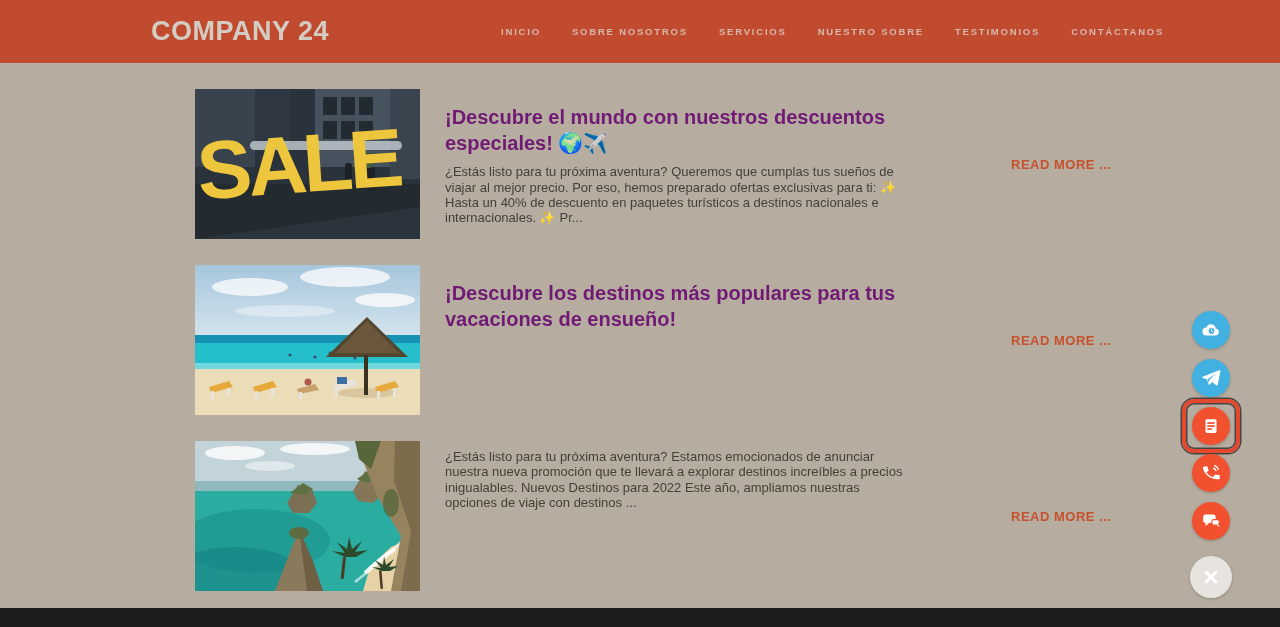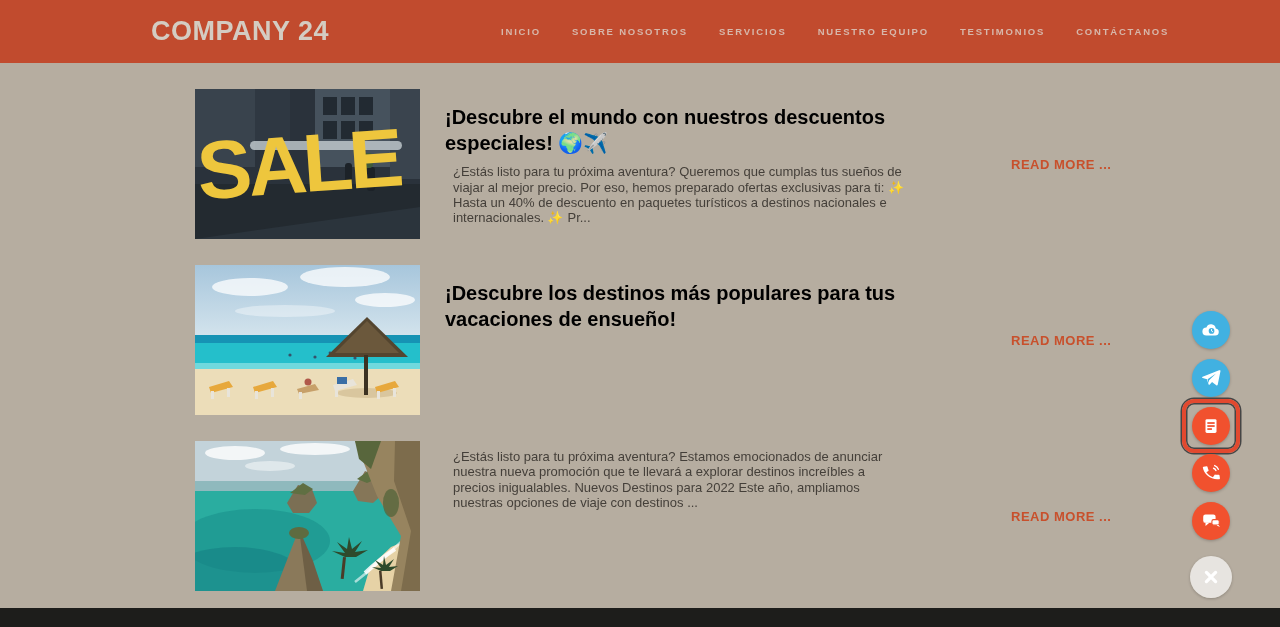--- a/index.html
+++ b/index.html
@@ -11,22 +11,22 @@
   .logo{margin-left:151px;font-size:27px;font-weight:bold;color:#d4ccc2;letter-spacing:0.5px;white-space:nowrap;}
   .nav{margin-left:172px;display:flex;gap:31px;align-items:flex-end;}
   .nav a{font-size:9.5px;font-weight:bold;letter-spacing:1.8px;color:#dccfc6;opacity:.82;text-decoration:none;white-space:nowrap;cursor:pointer;}
 
   
   .blog{position:absolute;top:63px;left:0;width:100%;padding-top:26px;}
   article{display:flex;margin:0 0 26px 195px;height:150px;}
   .thumb{width:225px;height:150px;flex:none;overflow:hidden;cursor:pointer;background:#888;}
   .thumb svg{display:block;width:225px;height:150px;}
   .content{width:470px;margin-left:25px;}
-  .content h2{margin:16px 0 0;font-size:20px;line-height:1.28;font-weight:bold;color:#000000;cursor:pointer;}
-  .content p{margin:8px 8px 0;font-size:13px;line-height:1.18;color:#443f39;}
+  .content h2{margin:16px 0 0;font-size:20px;line-height:1.28;font-weight:bold;color:#701a75;cursor:pointer;}
+  .content p{margin:8px 0 0;font-size:13px;line-height:1.18;color:#443f39;}
   .readmore{align-self:center;margin-left:96px;font-size:13px;font-weight:bold;letter-spacing:.5px;color:#c8502c;text-decoration:none;white-space:nowrap;cursor:pointer;}
 
   
   .fabs{position:absolute;left:1192px;top:0;width:38px;height:627px;}
   .fab{position:absolute;left:0;width:38px;height:38px;border-radius:50%;display:flex;align-items:center;justify-content:center;box-shadow:0 1px 3px rgba(0,0,0,.22);cursor:pointer;}
   .fab svg{display:block;}
   .fab-blue{background:#41b1e1;}
   .fab-orange{background:#f1512e;}
   .fab-cloud{top:311px;}
   .fab-telegram{top:359px;}
@@ -43,21 +43,21 @@
 <body>
 
 <div class="page">
 
   <header class="topbar">
     <div class="logo">COMPANY 24</div>
     <nav class="nav">
       <a>INICIO</a>
       <a>SOBRE NOSOTROS</a>
       <a>SERVICIOS</a>
-      <a>NUESTRO EQUIPO</a>
+      <a>NUESTRO SOBRE</a>
       <a>TESTIMONIOS</a>
       <a>CONTÁCTANOS</a>
     </nav>
   </header>
 
   <main class="blog">
 
     <article>
       <div class="thumb">
         <svg viewBox="0 0 225 150" preserveAspectRatio="none">

